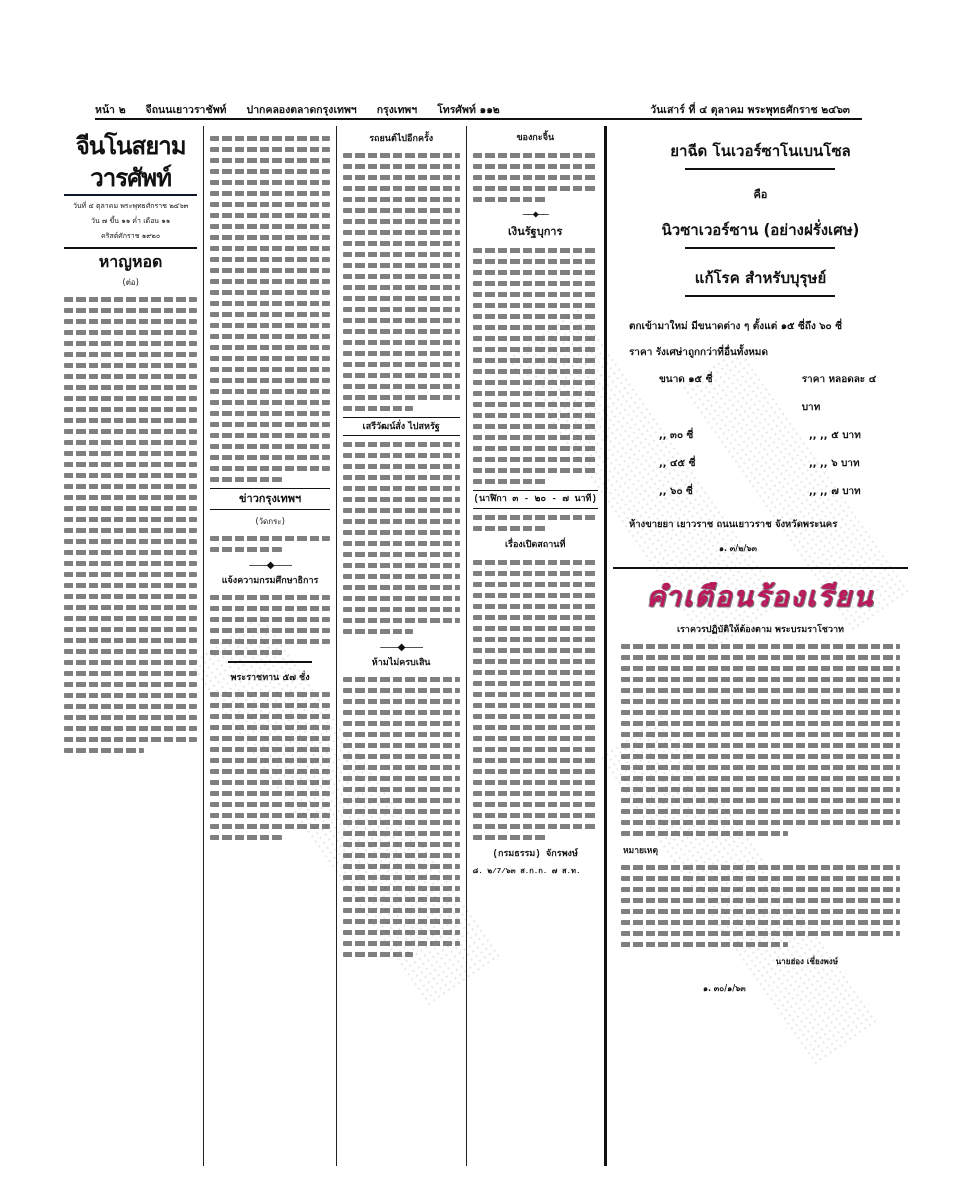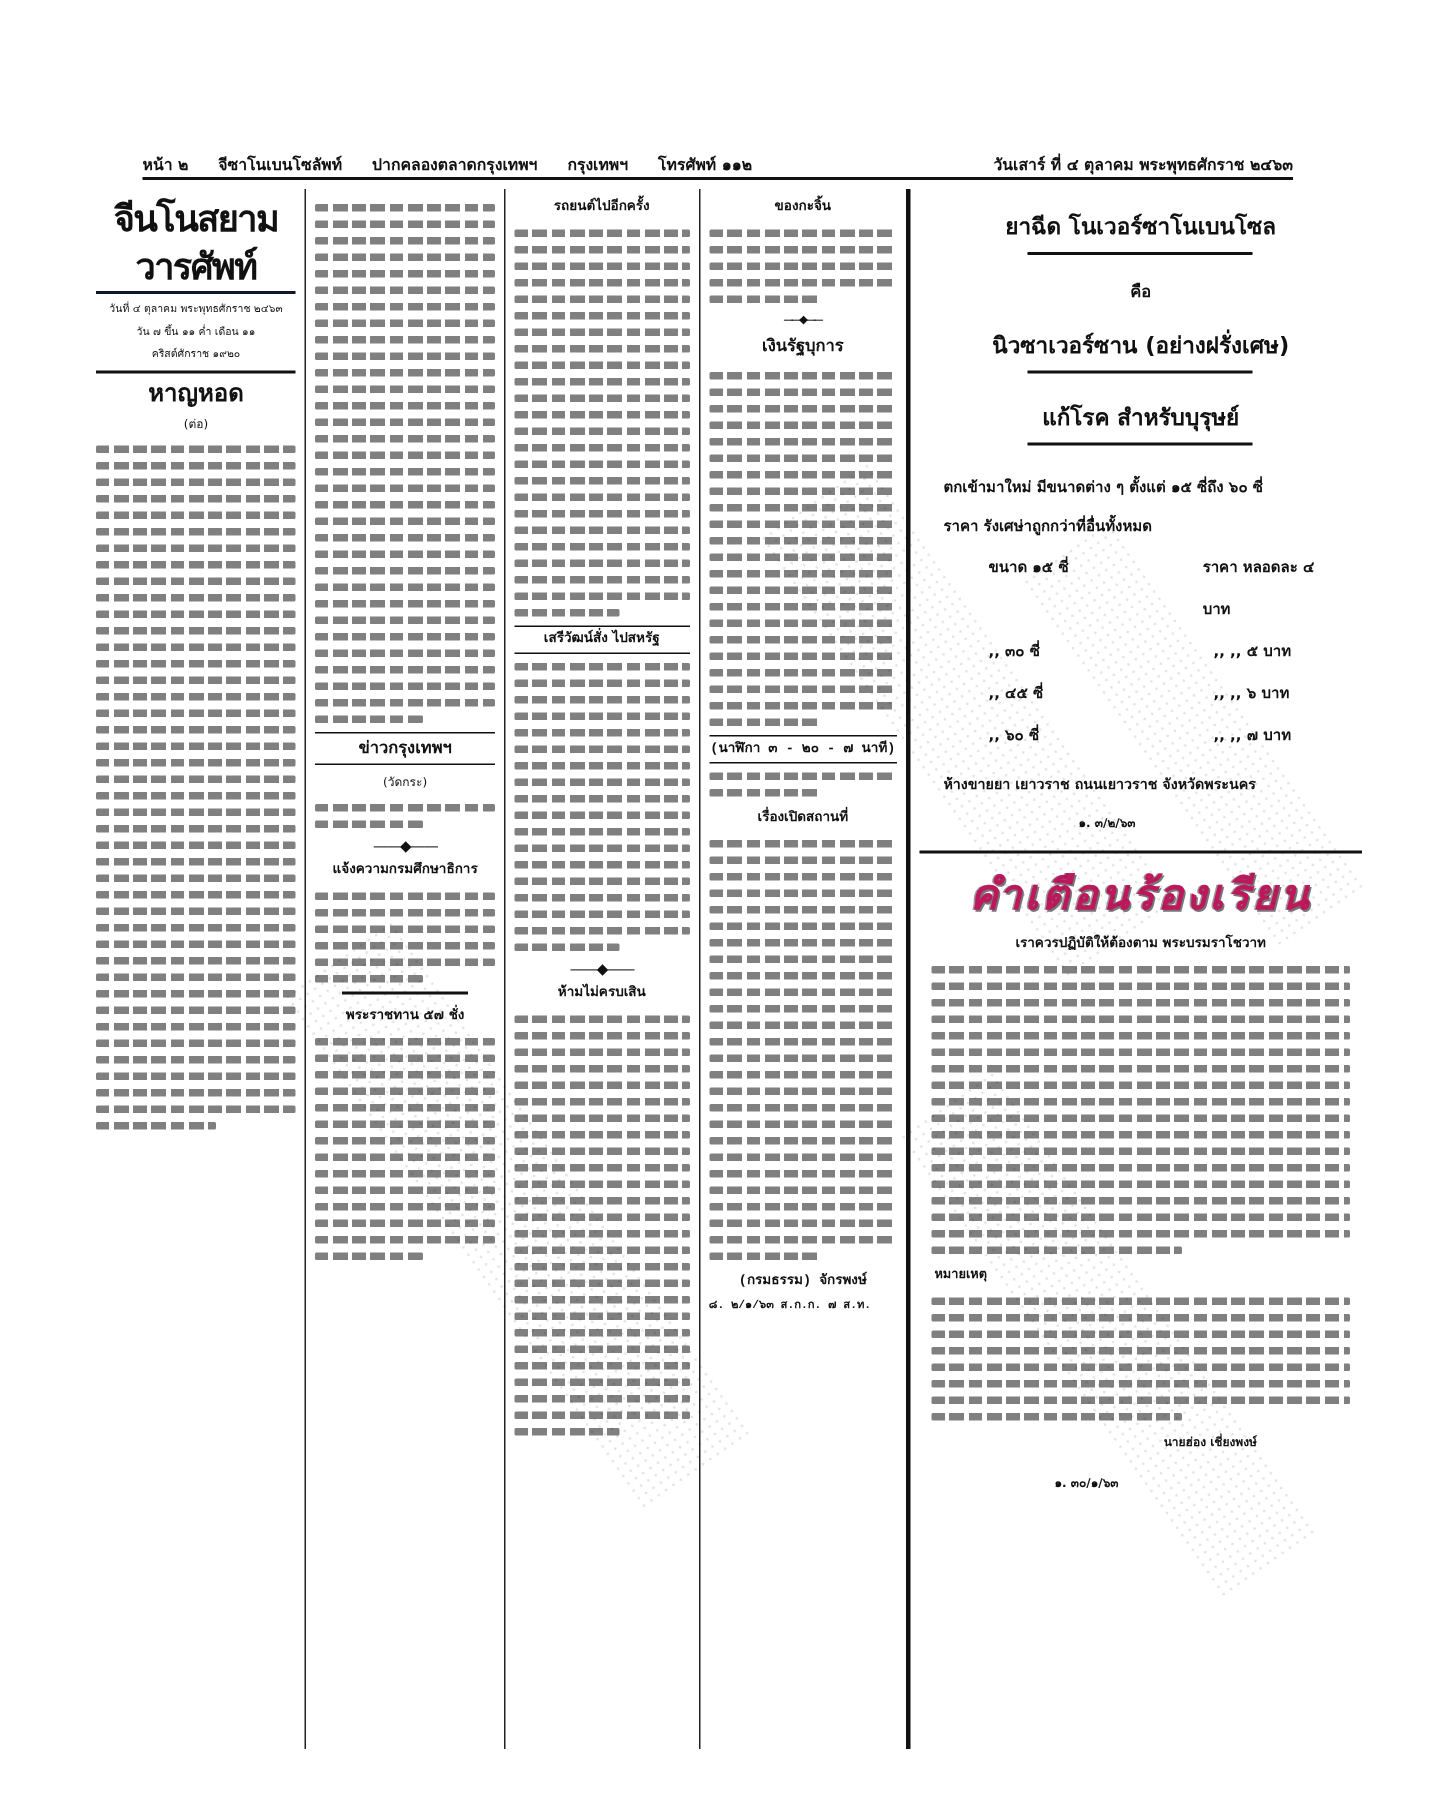--- a/index.html
+++ b/index.html
@@ -5,21 +5,21 @@
   * { box-sizing: border-box; margin: 0; padding: 0; }
   html, body { width: 962px; height: 1200px; background: #ffffff; overflow: hidden; }
   body { font-family: "DejaVu Sans", sans-serif; color: #111; position: relative; }
 
   .running-head {
     position: absolute; left: 95px; right: 100px; top: 98px; height: 22px;
     display: flex; align-items: flex-end; font-size: 10.5px; font-weight: bold;
     border-bottom: 2px solid #111;
   }
   .running-head span { margin-right: 20px; white-space: nowrap; }
-  .running-head .rh-right { margin-left: auto; margin-right: 0; }
+  .running-head .rh-right { margin-left: auto; margin-right: 12px; }
 
   .page { position: absolute; left: 58px; top: 126px; width: 856px; height: 1040px; display: flex; }
   .col { padding: 4px 6px 0 6px; font-size: 7.5px; line-height: 17px; overflow: hidden; position: relative; }
   .col + .col { border-left: 1.5px solid #222; }
   .c1 { width: 148px; } .c2 { width: 135px; } .c3 { width: 132px; }
   .c4 { width: 141px; font-family: Liberation Mono, monospace; } .c5 { width: 316px; border-left: 3px solid #111 !important; }
 
   .title-block { text-align: center; }
   .masthead { font-family: "DejaVu Serif", serif; font-size: 24px; font-weight: bold; letter-spacing: -1px; line-height: 32px; border-bottom: 2px solid #0f172a; }
   .dateline { font-size: 7px; line-height: 15px; text-align: center; border-bottom: 2px solid #111; padding: 3px 0; }
@@ -64,21 +64,21 @@
     position: absolute; pointer-events: none;
     background: radial-gradient(circle, rgba(0,0,0,.35) 0.6px, transparent 1px) 0 0/6px 6px;
     opacity: .35; transform: rotate(-35deg);
   }
 </style>
 </head>
 <body>
 
 <header class="running-head">
   <span>หน้า ๒</span>
-  <span>จีซาโนเบนโซลัพท์</span>
+  <span>จีถนนเยาวราชัพท์</span>
   <span>ปากคลองตลาดกรุงเทพฯ</span>
   <span>กรุงเทพฯ</span>
   <span>โทรศัพท์ ๑๑๒</span>
   <span class="rh-right">วันเสาร์ ที่ ๔ ตุลาคม พระพุทธศักราช ๒๔๖๓</span>
 </header>
 
 <main class="page">
 
   <section class="col c1">
     <div class="title-block">
@@ -361,21 +361,21 @@
         <div class="para-line"></div>
         <div class="para-line"></div>
         <div class="para-line"></div>
         <div class="para-line"></div>
         <div class="para-line short"></div>
       </div>
     <div class="h-small">
       <span>(กรมธรรม)</span>
       <span>จักรพงษ์</span>
     </div>
-    <div class="byline" style="text-align:left">๘. ๒/๑/๖๓  ส.ก.ก.   ๗ ส.ท.</div>
+    <div class="byline" style="text-align:left">๘. ๒/7/๖๓  ส.ก.ก.   ๗ ส.ท.</div>
   </section>
 
   <section class="col c5">
     <div class="ad">
       <div class="ad-title">ยาฉีด โนเวอร์ซาโนเบนโซล</div>
       <div class="ad-rule"></div>
       <div class="ad-or">คือ</div>
       <div class="ad-title">นิวซาเวอร์ซาน (อย่างฝรั่งเศษ)</div>
       <div class="ad-rule"></div>
       <div class="ad-title">แก้โรค สำหรับบุรุษย์</div>

